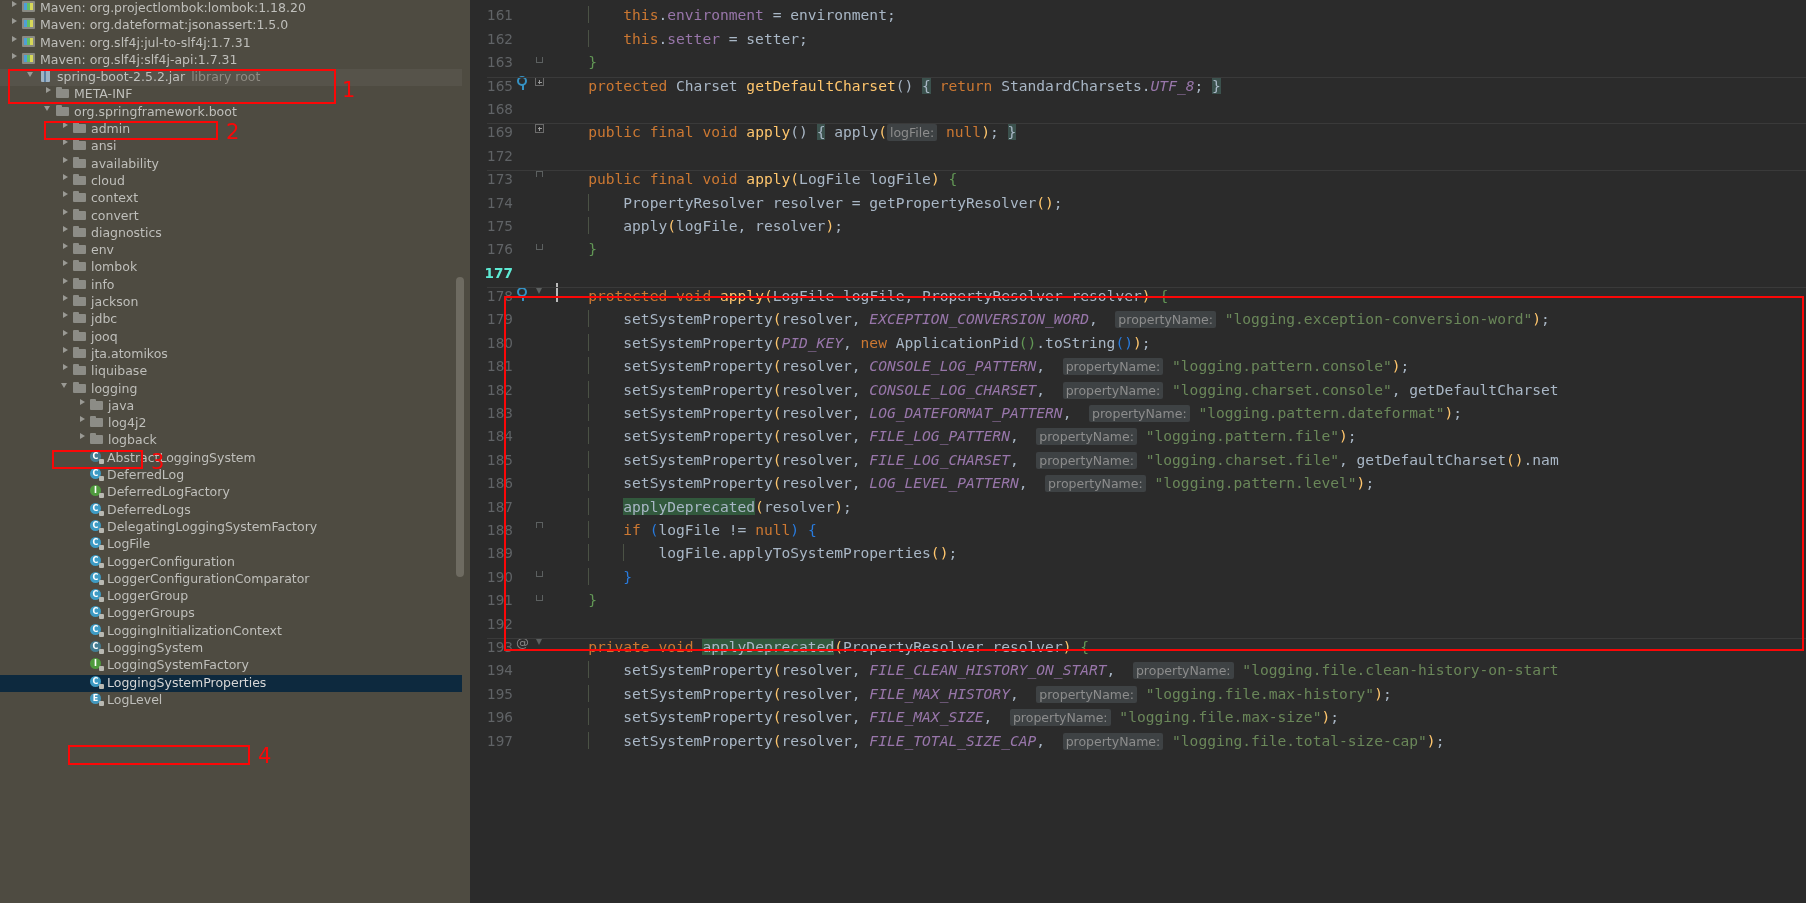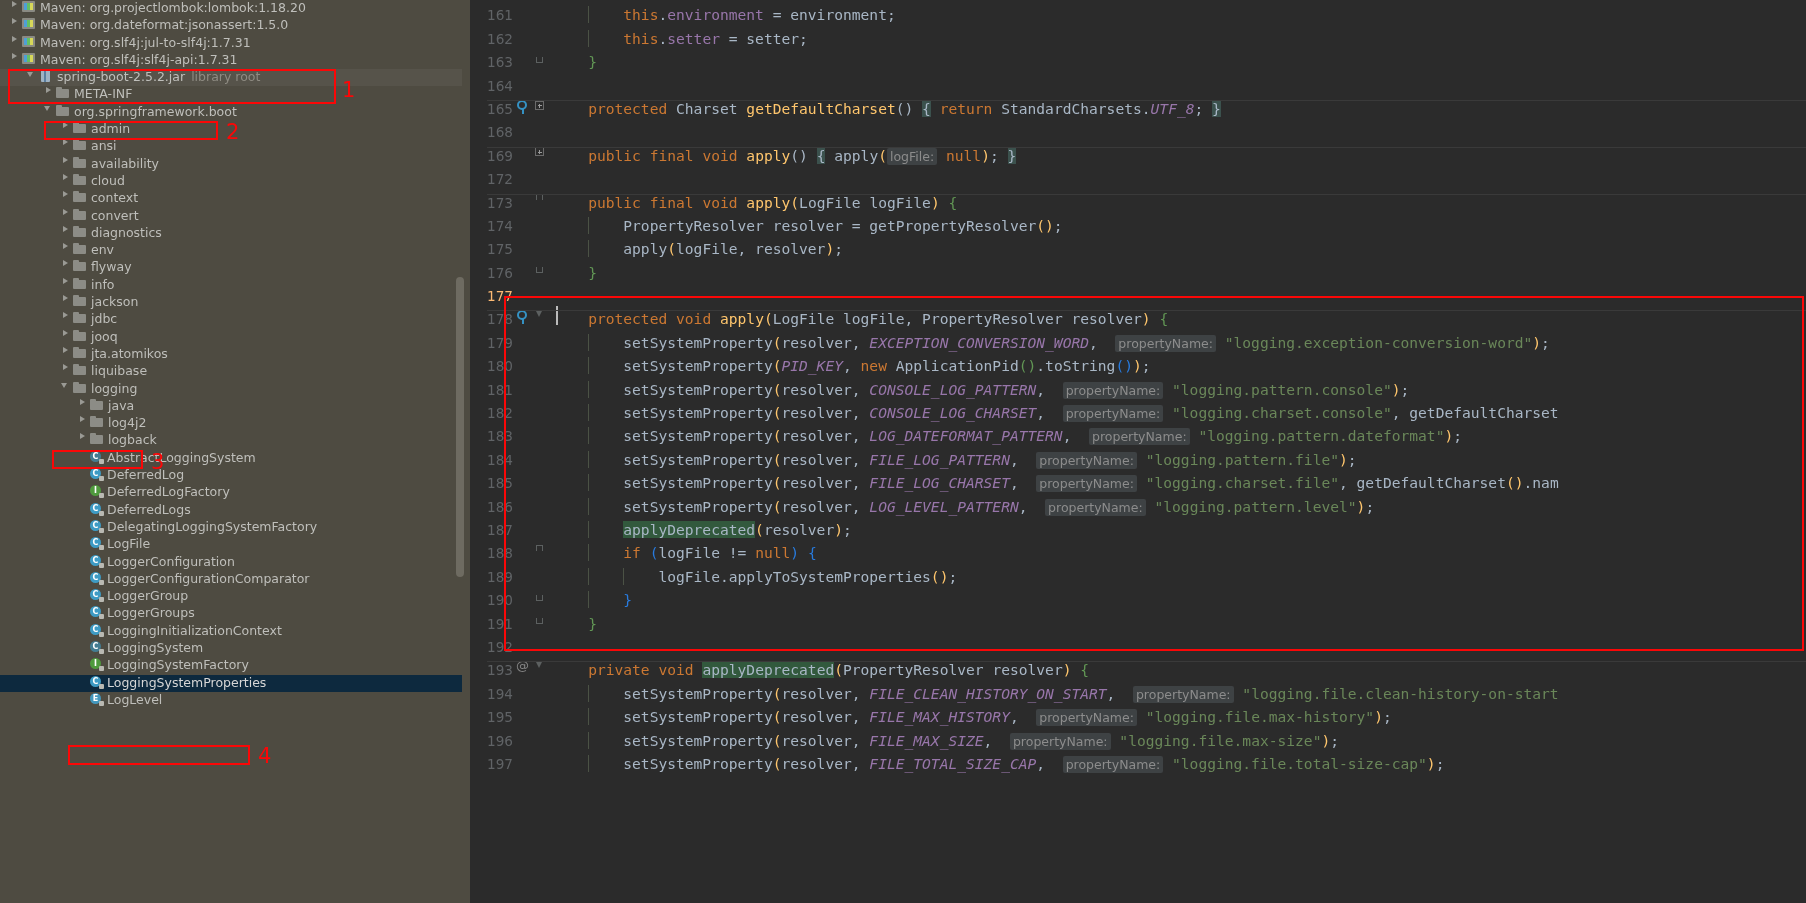--- a/index.html
+++ b/index.html
@@ -129,21 +129,21 @@
     white-space:pre;
   }
   .lnum {
     width:45px; flex:0 0 45px;
     text-align:right;
     color:#606366;
     font-family:"DejaVu Sans", sans-serif;
     font-size:13.6px;
     padding-right:2px;
   }
-  .lnum.cur { color:#fdba74; }
+  .lnum.cur { color:#5eead4;font-weight:bold; }
   .gmark {
     width:17px; flex:0 0 17px;
     position:relative; height:23.4px;
   }
   .gicon-run {
     position:absolute; left:2px; top:6px;
     width:10px; height:10px; border-radius:50%;
     border:2px solid #3592c4;
   }
   .gicon-run::after{
@@ -340,21 +340,21 @@
         <div class="trow">
           <div style="width: 61px; flex: 0 0 61px;"></div>
           <div class="arrow right"></div>
           <div class="ico folder"></div>
           <span class="tlabel">env</span>
         </div>
         <div class="trow">
           <div style="width: 61px; flex: 0 0 61px;"></div>
           <div class="arrow right"></div>
           <div class="ico folder"></div>
-          <span class="tlabel">flyway</span>
+          <span class="tlabel">lombok</span>
         </div>
         <div class="trow">
           <div style="width: 61px; flex: 0 0 61px;"></div>
           <div class="arrow right"></div>
           <div class="ico folder"></div>
           <span class="tlabel">info</span>
         </div>
         <div class="trow">
           <div style="width: 61px; flex: 0 0 61px;"></div>
           <div class="arrow right"></div>
@@ -546,21 +546,20 @@
         </div>
       </div>
     <div id="tree-scrollbar" style="left: 456px; top: 277px; height: 300px;"></div>
   </div>
 
   <div id="editor">
     <div id="editor-rows">
         <div class="erow"><div class="lnum">161</div><div class="gmark"></div><div class="fold"><div class="mid"></div></div><div class="code"><div class="indent-guide" style="left: 39px;"></div><span class="punc">        </span><span class="kw">this</span><span class="punc">.</span><span class="fld">environment</span><span class="punc"> = </span><span class="typ">environment</span><span class="punc">;</span></div></div>
         <div class="erow"><div class="lnum">162</div><div class="gmark"></div><div class="fold"><div class="mid"></div></div><div class="code"><div class="indent-guide" style="left: 39px;"></div><span class="punc">        </span><span class="kw">this</span><span class="punc">.</span><span class="fld">setter</span><span class="punc"> = </span><span class="typ">setter</span><span class="punc">;</span></div></div>
         <div class="erow"><div class="lnum">163</div><div class="gmark"></div><div class="fold"><div class="cap-b"></div></div><div class="code"><span class="punc">    </span><span class="greenbr">}</span></div></div>
-        <div class="erow"><div class="lnum">164</div><div class="gmark"></div><div class="fold"></div><div class="code"></div></div>
         <div class="erow"><div class="lnum">165</div><div class="gmark"><div class="gicon-run"></div></div><div class="fold"><div class="plus"></div></div><div class="code"><div class="sep" style="top: 0px; left: -62px;"></div><span class="punc">    </span><span class="kw">protected</span><span class="punc"> </span><span class="typ">Charset</span><span class="punc"> </span><span class="mth">getDefaultCharset</span><span class="punc">() </span><span class="bracehl">{</span><span class="punc"> </span><span class="kw">return</span><span class="punc"> </span><span class="typ">StandardCharsets</span><span class="punc">.</span><span class="cst">UTF_8</span><span class="punc">; </span><span class="bracehl">}</span></div></div>
         <div class="erow"><div class="lnum">168</div><div class="gmark"></div><div class="fold"></div><div class="code"></div></div>
         <div class="erow"><div class="lnum">169</div><div class="gmark"></div><div class="fold"><div class="plus"></div></div><div class="code"><div class="sep" style="top: 0px; left: -62px;"></div><span class="punc">    </span><span class="kw">public</span><span class="punc"> </span><span class="kw">final</span><span class="punc"> </span><span class="kw">void</span><span class="punc"> </span><span class="mth">apply</span><span class="punc">() </span><span class="bracehl">{</span><span class="punc"> </span><span class="typ">apply</span><span class="yellowbr">(</span><span class="hint">logFile:</span><span class="punc"> </span><span class="kw">null</span><span class="yellowbr">)</span><span class="punc">; </span><span class="bracehl">}</span></div></div>
         <div class="erow"><div class="lnum">172</div><div class="gmark"></div><div class="fold"></div><div class="code"></div></div>
         <div class="erow"><div class="lnum">173</div><div class="gmark"></div><div class="fold"><div class="cap-t"></div></div><div class="code"><div class="sep" style="top: 0px; left: -62px;"></div><span class="punc">    </span><span class="kw">public</span><span class="punc"> </span><span class="kw">final</span><span class="punc"> </span><span class="kw">void</span><span class="punc"> </span><span class="mth">apply</span><span class="yellowbr">(</span><span class="typ">LogFile</span><span class="typ"> logFile</span><span class="yellowbr">)</span><span class="punc"> </span><span class="greenbr">{</span></div></div>
         <div class="erow"><div class="lnum">174</div><div class="gmark"></div><div class="fold"><div class="mid"></div></div><div class="code"><div class="indent-guide" style="left: 39px;"></div><span class="punc">        </span><span class="typ">PropertyResolver</span><span class="punc"> resolver = </span><span class="typ">getPropertyResolver</span><span class="yellowbr">()</span><span class="punc">;</span></div></div>
         <div class="erow"><div class="lnum">175</div><div class="gmark"></div><div class="fold"><div class="mid"></div></div><div class="code"><div class="indent-guide" style="left: 39px;"></div><span class="punc">        </span><span class="typ">apply</span><span class="yellowbr">(</span><span class="punc">logFile, resolver</span><span class="yellowbr">)</span><span class="punc">;</span></div></div>
         <div class="erow"><div class="lnum">176</div><div class="gmark"></div><div class="fold"><div class="cap-b"></div></div><div class="code"><span class="punc">    </span><span class="greenbr">}</span></div></div>
         <div class="erow"><div class="lnum cur">177</div><div class="gmark"></div><div class="fold"></div><div class="code"><div class="caret" style="left: 7px;"></div></div></div>
         <div class="erow"><div class="lnum">178</div><div class="gmark"><div class="gicon-run"></div></div><div class="fold"><div class="arw-d"></div></div><div class="code"><div class="sep" style="top: 0px; left: -62px;"></div><span class="punc">    </span><span class="kw">protected</span><span class="punc"> </span><span class="kw">void</span><span class="punc"> </span><span class="mth">apply</span><span class="yellowbr">(</span><span class="typ">LogFile</span><span class="typ"> logFile, </span><span class="typ">PropertyResolver</span><span class="typ"> resolver</span><span class="yellowbr">)</span><span class="punc"> </span><span class="greenbr">{</span></div></div>

